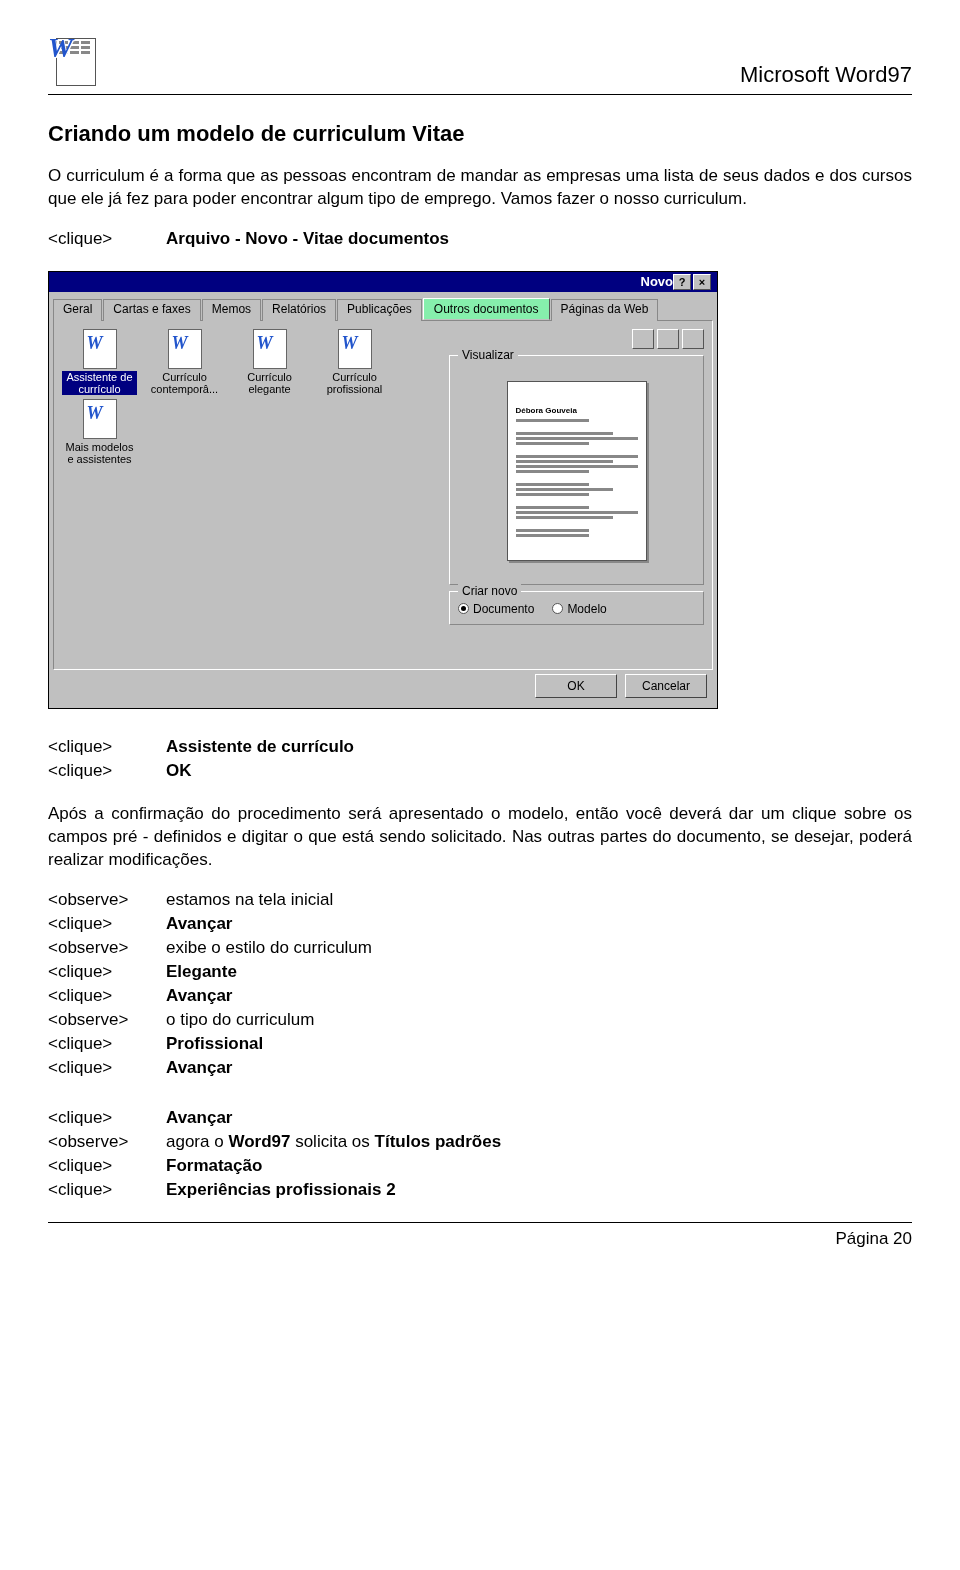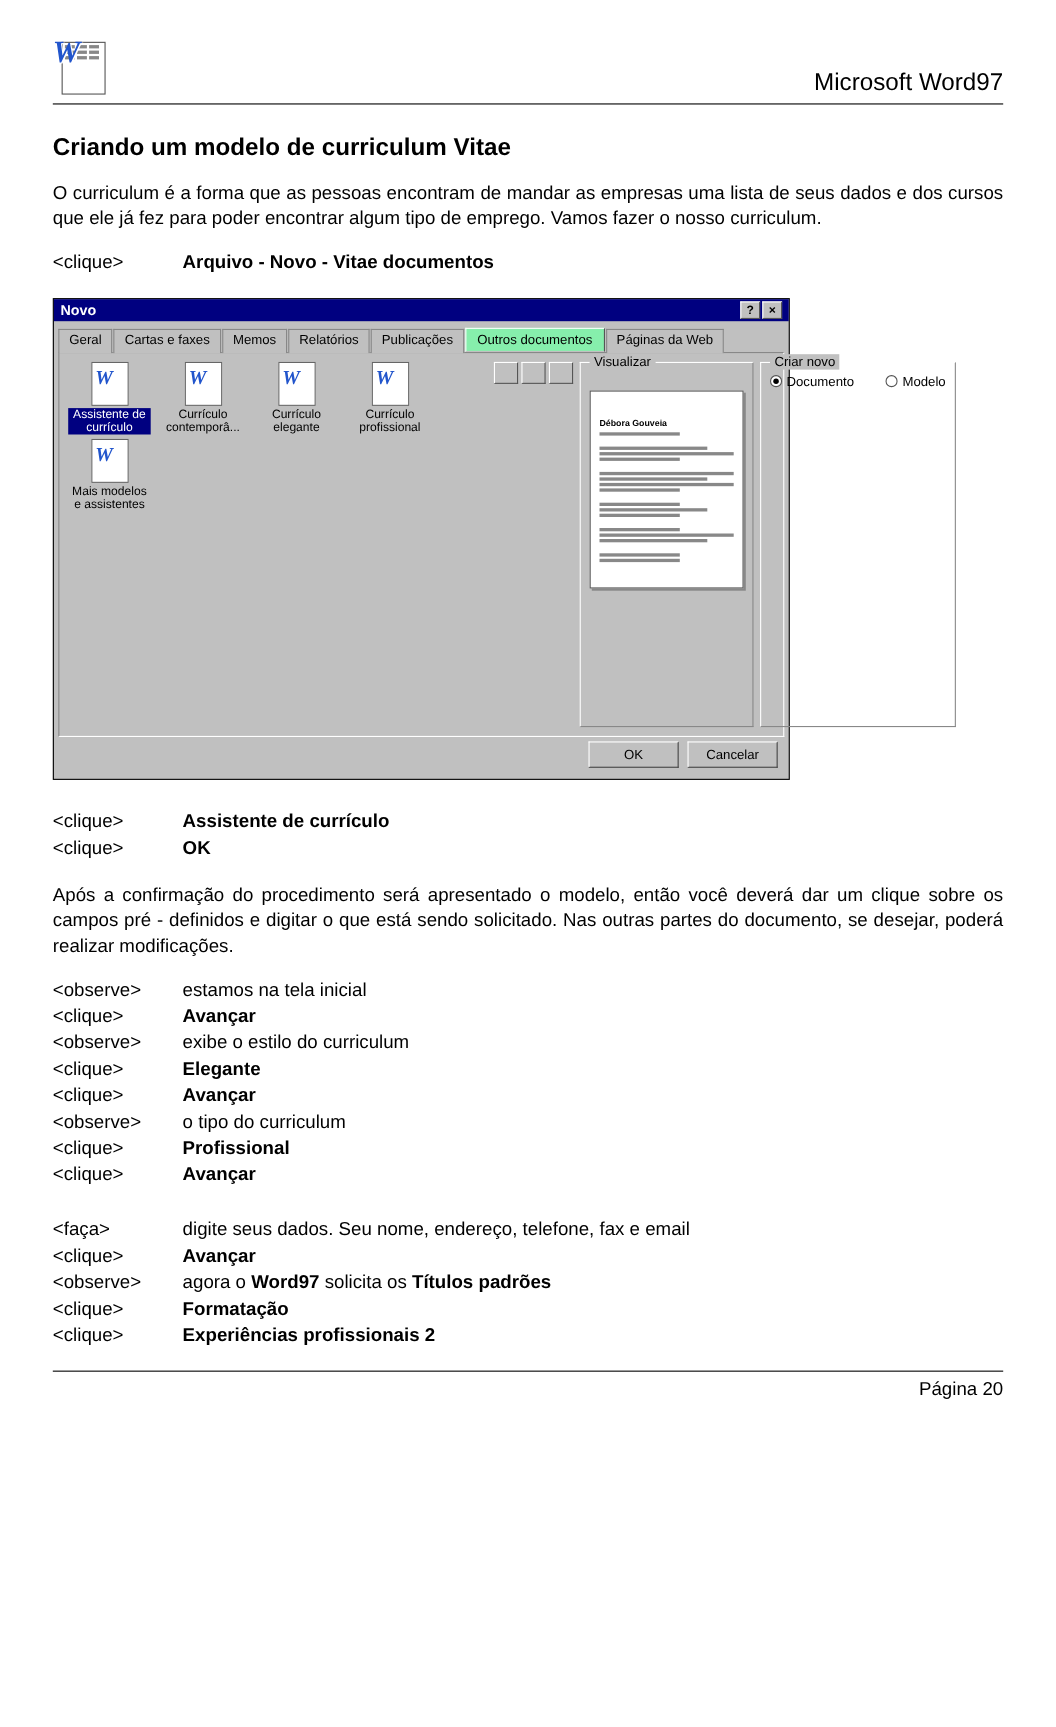--- a/index.html
+++ b/index.html
@@ -12,45 +12,45 @@
   .logo-wrow { display:flex; gap:2px; margin:2px; }
   .logo-wrow span { width:9px; height:3px; background:#888; }
   .logo-w { position:absolute; left:0; top:0; font-family: serif; font-style: italic; font-weight:bold; font-size:28px; color:#2255cc; text-shadow:1px 1px 0 #fff; }
   h1 { font-size: 22px; font-weight: bold; margin-bottom: 18px; }
   p { margin-bottom: 18px; text-align: justify; line-height: 1.35; }
   .instr-row { display: flex; gap: 28px; margin-bottom: 4px; }
   .instr-row .tag { width: 90px; flex-shrink:0; }
   .instr-row.bold .val { font-weight: bold; }
   .block { margin-bottom: 22px; }
   .dialog { width: 670px; background:#c0c0c0; border:1px solid #000; margin: 14px 0 28px 0; font-size:13px; }
-  .dialog-title { background:#000080; color:#fff; padding:2px 6px; display:flex; justify-content:space-between; align-items:center; font-weight:bold; }
+  .dialog-title { background:#000080; color:#fff; padding:2px 6px; display:flex; justify-content:flex-end; align-items:center; font-weight:bold; }
   .dialog-title .btns { display:flex; gap:2px; }
   .dialog-title .tbtn { width:18px; height:16px; background:#c0c0c0; border:1px solid #fff; border-right-color:#555; border-bottom-color:#555; font-size:11px; text-align:center; line-height:14px; font-weight:bold; color:#000; }
   .tabs { display:flex; margin: 6px 4px 0 4px; position:relative; }
   .tab { padding:2px 9px; background:#c0c0c0; border:1px solid #888; border-bottom:none; margin-right:1px; font-size:12px; position:relative; top:1px; }
   .tab.active { background:#86efac; border:1px solid #fff; border-right-color:#555; border-bottom:1px solid #c0c0c0; z-index:2; font-weight:normal; padding:3px 10px; top:0; }
   .dialog-body { margin:0 4px 4px 4px; border:1px solid #fff; border-left-color:#888; border-top-color:#888; padding:8px; display:flex; gap:10px; min-height:350px; }
   .templates { flex:1.35; display:flex; flex-wrap:wrap; align-content:flex-start; gap:4px 10px; }
   .tmpl { width:75px; text-align:center; font-size:11px; }
   .tmpl .ticon { width:34px; height:40px; margin:0 auto 2px auto; background:#fff; border:1px solid #666; position:relative; }
   .tmpl .ticon .tw { position:absolute; left:3px; top:3px; font-family:serif; font-style:italic; font-weight:bold; color:#2255cc; font-size:18px; }
   .tmpl.sel .lbl { background:#000080; color:#fff; padding:0 2px; display:inline-block; }
-  .rightcol { width:255px; display:flex; flex-direction:row; gap:6px; }
+  .rightcol { width:255px; display:flex; flex-direction:column; gap:6px; }
   .viewbtns { display:flex; gap:3px; justify-content:flex-end; }
   .viewbtns .vb { width:22px; height:20px; background:#c0c0c0; border:1px solid #fff; border-right-color:#555; border-bottom-color:#555; }
   .groupbox { border:1px solid #888; border-left-color:#fff; border-top-color:#fff; position:relative; padding:10px 8px 8px 8px; }
   .groupbox .gtitle { position:absolute; top:-8px; left:8px; background:#c0c0c0; padding:0 4px; font-size:12px; }
   .preview { height:210px; background:#c0c0c0; display:flex; justify-content:center; align-items:center; }
   .psheet { width:140px; height:180px; background:#fff; border:1px solid #555; box-shadow:2px 2px 0 #888; padding:8px; font-size:6px; overflow:hidden; }
   .psheet .phead { font-weight:bold; font-size:8px; margin-bottom:4px;margin-top:16px; }
   .psheet .pline { height:3px; background:#888; margin-bottom:2px; }
   .psheet .pline.short { width:60%; }
   .psheet .pline.med { width:80%; }
   .psheet .pline.gap { background:none; height:6px; }
-  .radio-row { display:flex; gap:29px; font-size:12px; align-items:center; }
+  .radio-row { display:flex; gap:18px; font-size:12px; align-items:center; }
   .radio-row label { display:flex; gap:4px; align-items:center; }
   .rdot { width:11px; height:11px; border:1px solid #555; border-radius:50%; background:#fff; display:flex; align-items:center; justify-content:center; }
   .rdot.on::after { content:""; width:5px; height:5px; background:#000; border-radius:50%; }
   .dialog-buttons { display:flex; gap:8px; justify-content:flex-end; padding:0 10px 10px 0; }
   .dbtn { width:82px; height:24px; background:#c0c0c0; border:1px solid #fff; border-right-color:#444; border-bottom-color:#444; font-size:12px; text-align:center; line-height:22px; }
   .footer { margin-top:20px; border-top:1.5px solid #000; padding-top:6px; text-align:right; font-size:17px; }
   .inline-bold { font-weight: bold; }
 </style>
 </head>
 <body>
@@ -239,24 +239,20 @@
         <span class="tag">&lt;clique&gt;</span>
         <span class="val">Profissional</span>
       </div>
       <div class="instr-row bold">
         <span class="tag">&lt;clique&gt;</span>
         <span class="val">Avançar</span>
       </div>
     </div>
 
   <div class="block" id="step4-block" style="margin-top:30px;">
-      <div class="instr-row">
-        <span class="tag">&lt;faça&gt;</span>
-        <span class="val">digite seus dados. Seu nome, endereço, telefone, fax e email</span>
-      </div>
       <div class="instr-row bold">
         <span class="tag">&lt;clique&gt;</span>
         <span class="val">Avançar</span>
       </div>
       <div class="instr-row">
         <span class="tag">&lt;observe&gt;</span>
         <span class="val">agora o <span class="inline-bold">Word97</span> solicita os <span class="inline-bold">Títulos padrões</span></span>
       </div>
       <div class="instr-row bold">
         <span class="tag">&lt;clique&gt;</span>

